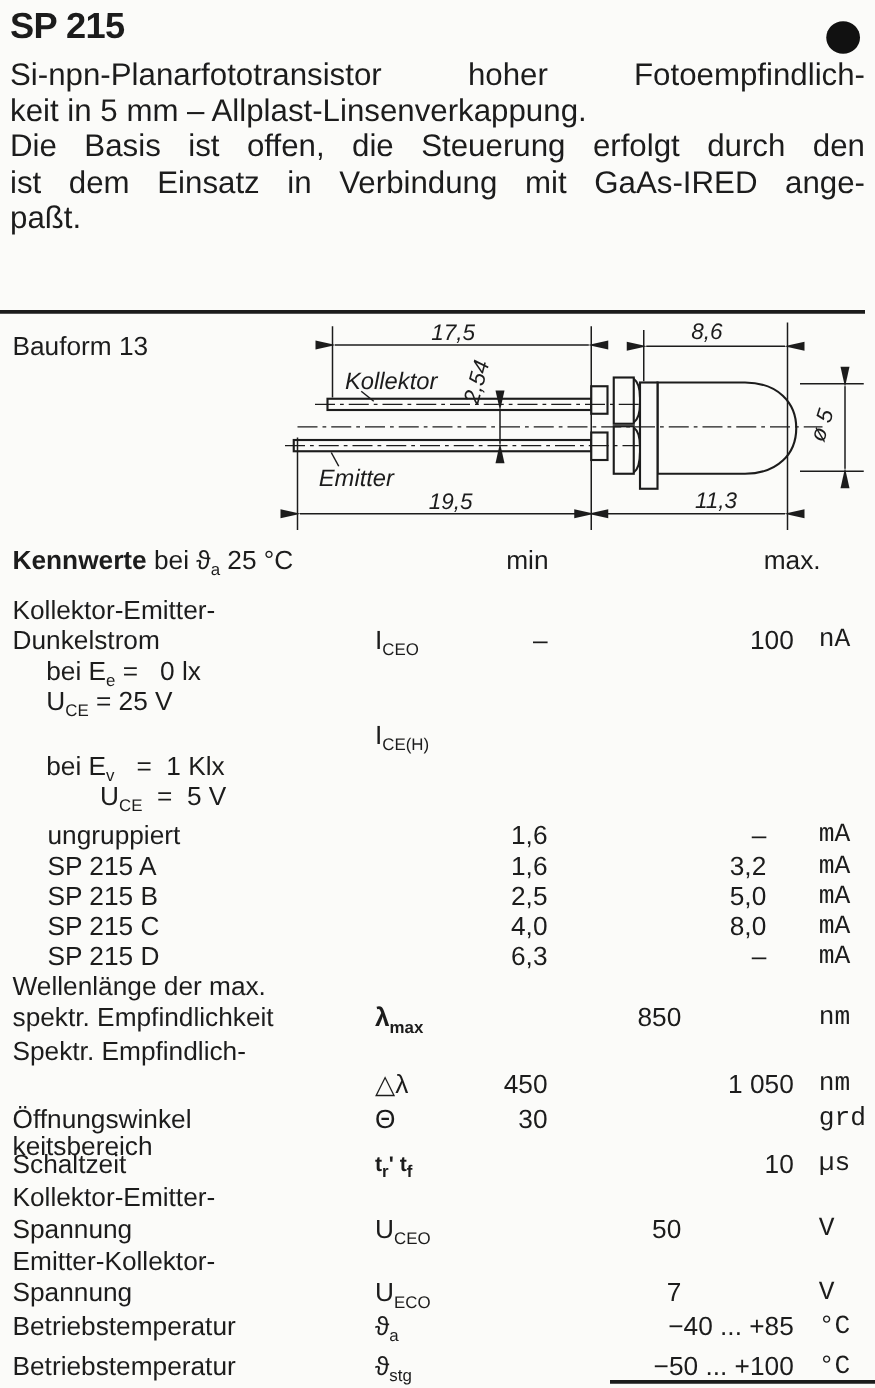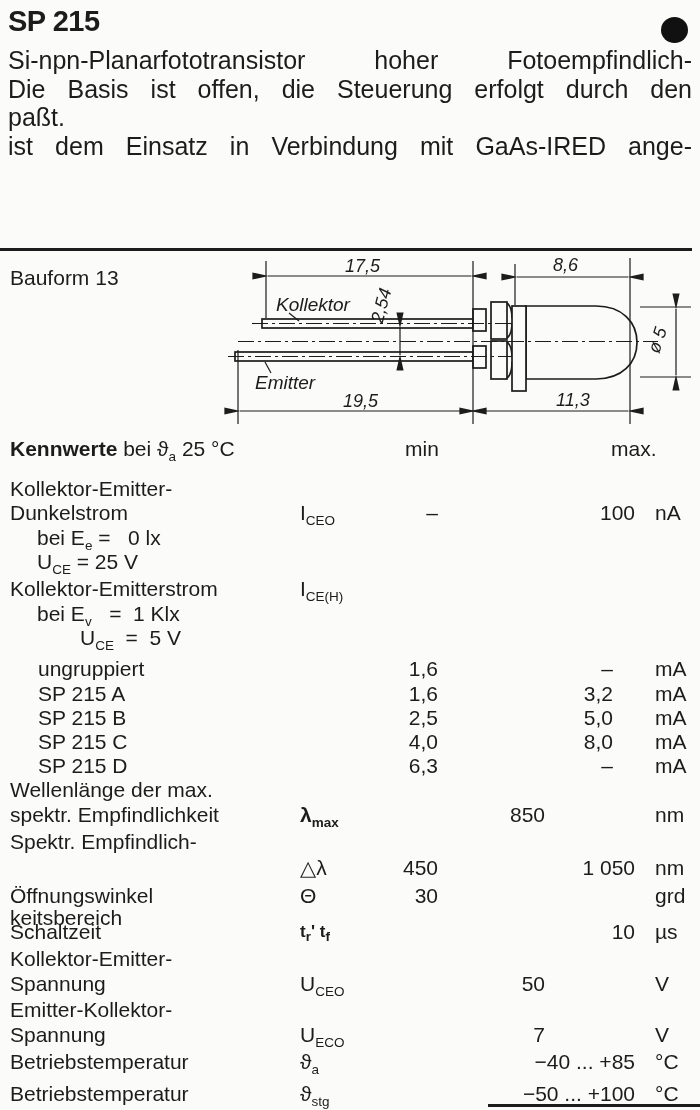--- a/index.html
+++ b/index.html
@@ -18,41 +18,42 @@
   .bauform{position:absolute;left:10px;top:266px;font-size:21px;}
   .nm{left:10px;}
   .ind1{left:37px;}
   .ind2{left:80px;}
   .grp{left:38px;}
   .sym{left:300px;}
   .vmin{right:262px;}
   .vmid{right:155px;}
   .vmax{right:65px;}
   .vmax2{right:87px;}
-  .unit{left:655px;}
+  .unit{left:655px;font-family:Liberation Mono, monospace;}
   .hmin{left:405px;}
   .hmax{left:611px;}
   svg{position:absolute;left:0;top:0;}
   svg text{font-family:"Liberation Sans","DejaVu Sans",sans-serif;fill:#1c1c1c;}
   .dimtxt{font-style:italic;font-size:18px;}
   .lbltxt{font-style:italic;font-size:19px;}
 </style>
 </head>
 <body>
 
 <div class="sheet">
 
   <div class="title">SP 215</div>
   <div class="dot"></div>
 
   <div class="intro">
     <div class="ln j">Si-npn-Planarfototransistor hoher Fotoempfindlich-</div>
+    <div class="ln">keit in 5 mm – Allplast-Linsenverkappung.</div>
     <div class="ln j">Die Basis ist offen, die Steuerung erfolgt durch den</div>
+    <div class="ln j">ist dem Einsatz in Verbindung mit GaAs-IRED ange-</div>
     <div class="ln">paßt.</div>
-    <div class="ln j">ist dem Einsatz in Verbindung mit GaAs-IRED ange-</div>
   </div>
 
   <div class="rule"></div>
   <div class="bauform">Bauform 13</div>
 
   <svg width="700" height="440" viewBox="0 0 700 440">
     <defs>
       <marker id="arr" viewBox="0 0 14 8" markerWidth="14" markerHeight="8" refX="0.5" refY="4" orient="auto-start-reverse">
         <path d="M0,4 L13.5,1 L13.5,7 Z" fill="#1c1c1c"></path>
       </marker>
@@ -119,21 +120,20 @@
 
   <div class="t nm" style="top:477px">Kollektor-Emitter-</div>
   <div class="t nm" style="top:501px">Dunkelstrom</div>
   <div class="t sym" style="top:501px"><span>I</span><sub>CEO</sub></div>
   <div class="t vmin" style="top:501px">–</div>
   <div class="t vmax" style="top:501px">100</div>
   <div class="t unit" style="top:501px">nA</div>
   <div class="t ind1" style="top:526px"><span>bei E</span><sub>e</sub><span> =   0 lx</span></div>
   <div class="t ind1" style="top:550px"><span>U</span><sub>CE</sub><span> = 25 V</span></div>
 
-  <div class="t nm" style="top:577px">Kollektor-Emitterstrom</div>
   <div class="t sym" style="top:577px"><span>I</span><sub>CE(H)</sub></div>
   <div class="t ind1" style="top:602px"><span>bei E</span><sub>v</sub><span>   =  1 Klx</span></div>
   <div class="t ind2" style="top:626px"><span>U</span><sub>CE</sub><span>  =  5 V</span></div>
 
   <div class="t grp" style="top:657px">ungruppiert</div>
   <div class="t vmin" style="top:657px">1,6</div>
   <div class="t vmax2" style="top:657px">–</div>
   <div class="t unit" style="top:657px">mA</div>
 
   <div class="t grp" style="top:682px">SP 215 A</div>

